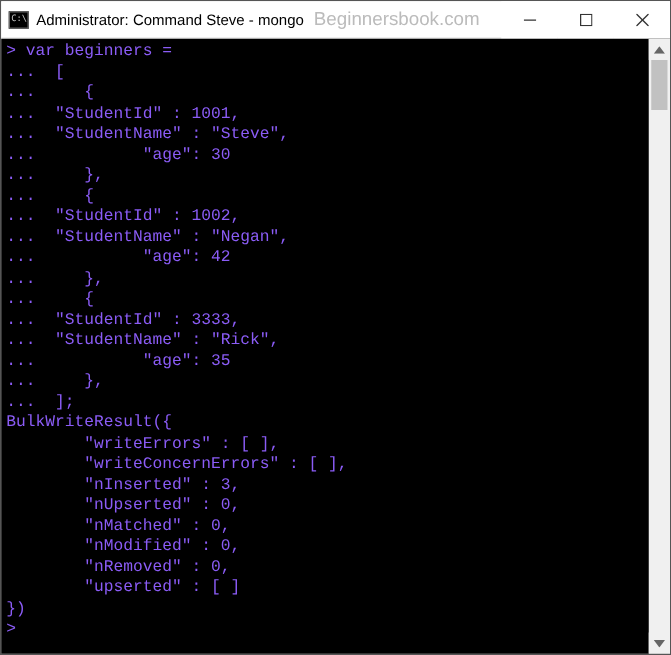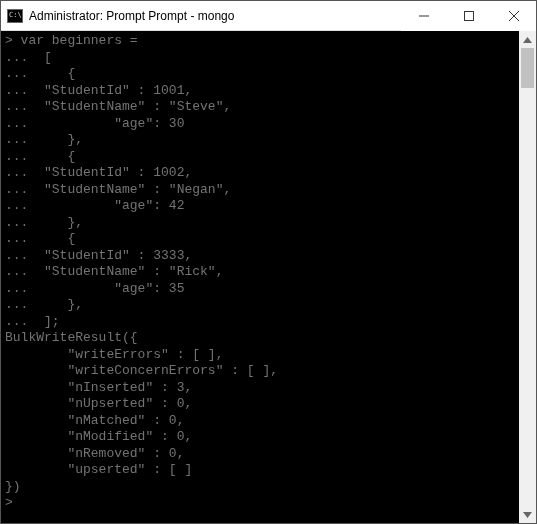--- a/index.html
+++ b/index.html
@@ -80,21 +80,21 @@
       background: #000;
       color: #ccc;
       padding: 2px 4px;
       font-size: 13px;
       line-height: 16.5px;
       overflow: hidden;
       position: relative;
     }
     .terminal-line {
       white-space: pre;
-      color: #737373;
+      color: #8b5cf6;
     }
     .scrollbar-track {
       position: absolute;
       right: 0;
       top: 0;
       bottom: 0;
       width: 17px;
       background: #f0f0f0;
       display: flex;
       flex-direction: column;
@@ -124,21 +124,22 @@
       margin-right: 17px;
     }
   </style>
 </head>
 <body>
 
 <div class="window">
 
   <div class="titlebar">
     <div class="titlebar-icon"></div>
-    <div class="titlebar-text">Administrator: Prompt Prompt - mongo</div>
+    <div class="titlebar-text">Administrator: Command Steve - mongo</div>
+    <div class="watermark">Beginnersbook.com</div>
     <div class="titlebar-controls">
       <div class="titlebar-btn">
         <svg width="10" height="10" viewBox="0 0 10 10">
             <line x1="0" y1="5" x2="10" y2="5" stroke="#333" stroke-width="1"></line>
           </svg>
       </div>
       <div class="titlebar-btn">
         <svg width="10" height="10" viewBox="0 0 10 10">
             <rect x="0.5" y="0.5" width="9" height="9" fill="none" stroke="#333" stroke-width="1"></rect>
           </svg>

